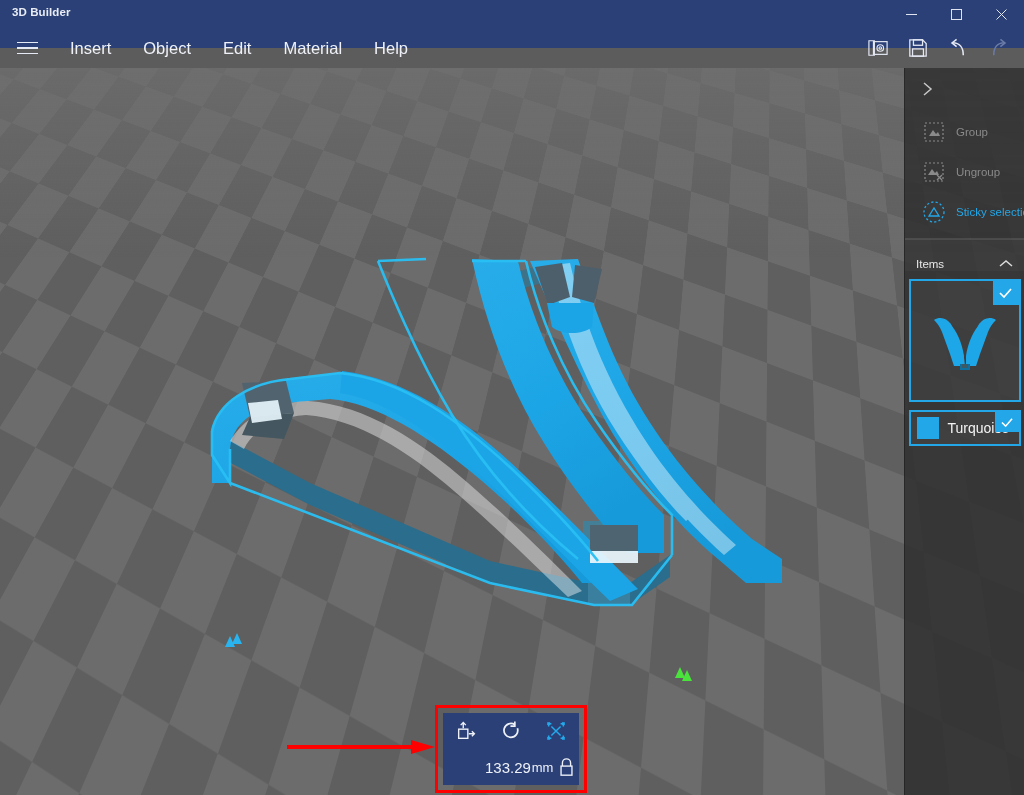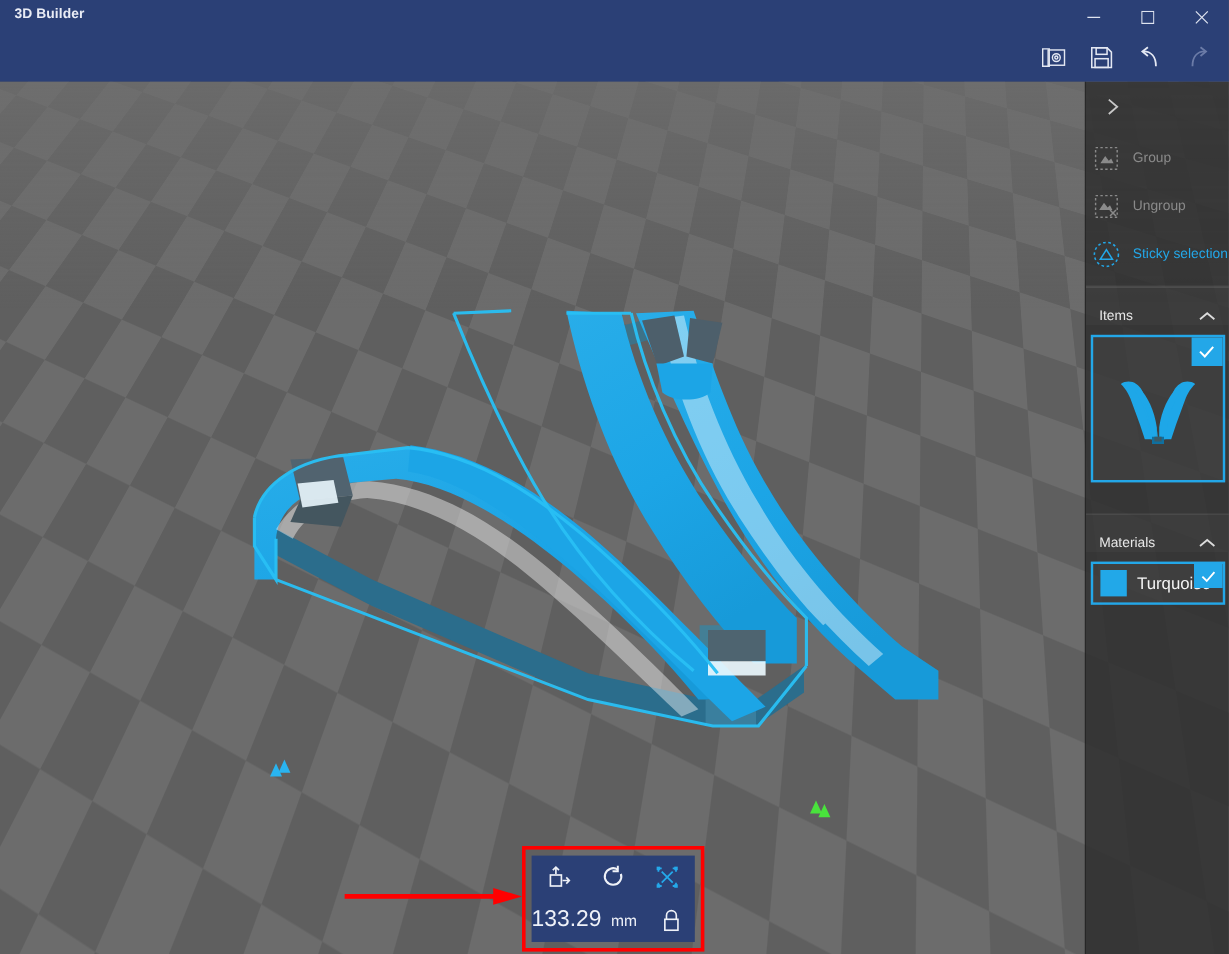--- a/index.html
+++ b/index.html
@@ -11,21 +11,21 @@
   }
   #app {
     position: relative;
     width: 1024px; height: 795px;
     overflow: hidden;
   }
 
   
   .titlebar {
     position: absolute; top: 0; left: 0;
-    width: 1024px; height: 68px;
+    width: 1024px; height: 48px;
     background: #2b4076;
     z-index: 40;
   }
   .app-title {
     position: absolute; left: 12px; top: 6px;
     font-size: 11.5px; color: #e9ecf5; font-weight: bold;
     letter-spacing: .1px;
   }
   .win-ctrls {
     position: absolute; right: 0; top: 0;
@@ -121,21 +121,21 @@
     z-index: 30;
     font-size: 11.5px;
   }
   .sb-collapse {
     height: 44px; display: flex; align-items: center;
     padding-left: 16px;
     color: #cfcfcf;
   }
   .sb-row {
     height: 40px; display: flex; align-items: center;
-    padding-left: 4px; gap: 9px;
+    padding-left: 16px; gap: 9px;
     color: #f2f2f2;
   }
   .sb-row.disabled { color: #8a8a8a; }
   .sb-row.accent { color: #23a7e8; }
   .sb-ico { width: 26px; height: 26px; flex: 0 0 26px; display: flex; align-items: center; justify-content: center; }
   .sb-ico svg { display: block; }
   .sb-label { white-space: nowrap; font-size: 11.5px; }
 
   .sb-divider { height: 1px; background: rgba(255,255,255,.10); margin: 6px 0 0 0; }
 
@@ -203,21 +203,21 @@
     display: flex; align-items: center; justify-content: space-around;
     height: 36px;
   }
   .tool-cell {
     flex: 1; height: 36px;
     display: flex; align-items: center; justify-content: center;
     color: #eef1f8;
   }
   .tool-cell.active { color: #24a9eb; }
   .tool-cell svg { display: block; }
-  .tool-value { font-size: 19px; color: #eef1f8; white-space: nowrap; flex: 1.35; justify-content: center; display:flex; align-items:center; }
+  .tool-value { font-size: 15px; color: #eef1f8; white-space: nowrap; flex: 1.35; justify-content: center; display:flex; align-items:center;padding-left:42px; }
   .tool-unit { font-size: 13px; color: #eef1f8; flex: .95; display:flex; align-items:center; }
 
   
   .red-arrow {
     position: absolute;
     left: 287px; top: 739px;
     width: 152px; height: 16px;
     z-index: 24;
   }
   .red-arrow svg { display: block; }
@@ -423,28 +423,20 @@
       </div>
       <div class="check-tab">
         <span>
           <svg width="15" height="12" viewBox="0 0 15 12" fill="none" stroke="#ffffff" stroke-width="1.7">
             <polyline points="2,6 6,10 13,2"></polyline>
           </svg>
         </span>
       </div>
     </div>
 
-    <div class="sb-section" style="margin-top:26px;">
-      <span>Materials</span>
-      <span class="chev-up">
-        <svg width="16" height="10" viewBox="0 0 16 10" fill="none" stroke="#dcdcdc" stroke-width="1.5">
-          <polyline points="2,7 8,2 14,7"></polyline>
-        </svg>
-      </span>
-    </div>
 
     <div class="mat-card">
       <span class="mat-swatch" style="background:#22a8e8"></span>
       <span class="mat-name">Turquoise</span>
       <div class="check-tab">
         <span>
           <svg width="14" height="11" viewBox="0 0 15 12" fill="none" stroke="#ffffff" stroke-width="1.7">
             <polyline points="2,6 6,10 13,2"></polyline>
           </svg>
         </span>
@@ -532,20 +524,42 @@
       <div class="win-btn close">
         <span>
           <svg width="11" height="11" viewBox="0 0 11 11" stroke="currentColor" stroke-width="1">
             <line x1="0.5" y1="0.5" x2="10.5" y2="10.5"></line>
             <line x1="10.5" y1="0.5" x2="0.5" y2="10.5"></line>
           </svg>
         </span>
       </div>
     </div>
 
+    <nav class="menubar">
+      <div class="hamburger">
+        <span style="display:contents">
+          <i></i><i></i><i></i>
+        </span>
+      </div>
+      <div class="menu-item">
+        <span>Insert</span>
+      </div>
+      <div class="menu-item">
+        <span>Object</span>
+      </div>
+      <div class="menu-item">
+        <span>Edit</span>
+      </div>
+      <div class="menu-item">
+        <span>Material</span>
+      </div>
+      <div class="menu-item">
+        <span>Help</span>
+      </div>
+    </nav>
 
     <div class="tb-right">
       <div class="tb-btn">
         <span>
           <svg width="22" height="20" viewBox="0 0 24 22" fill="none" stroke="currentColor" stroke-width="1.3">
             <path d="M2,3 L8,3 L8,19 L2,19 Z"></path>
             <rect x="7" y="4" width="15" height="14"></rect>
             <circle cx="14.5" cy="11" r="3.6"></circle>
             <circle cx="14.5" cy="11" r="1.4"></circle>
           </svg>

